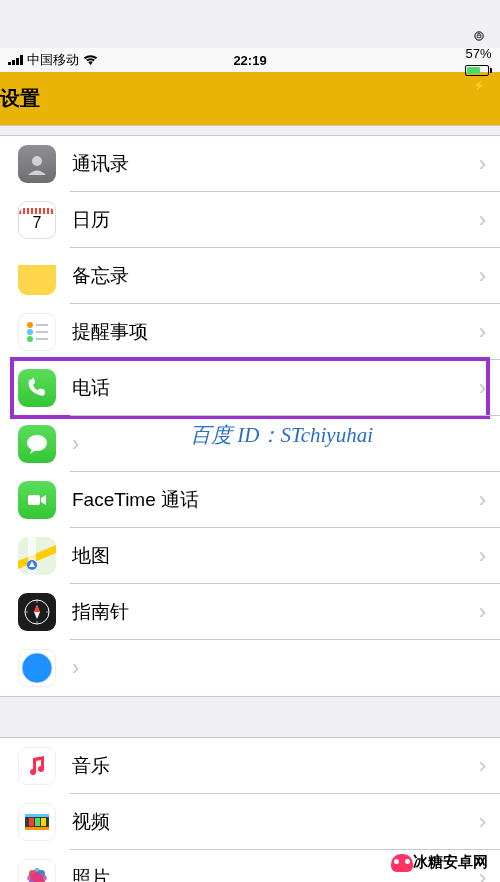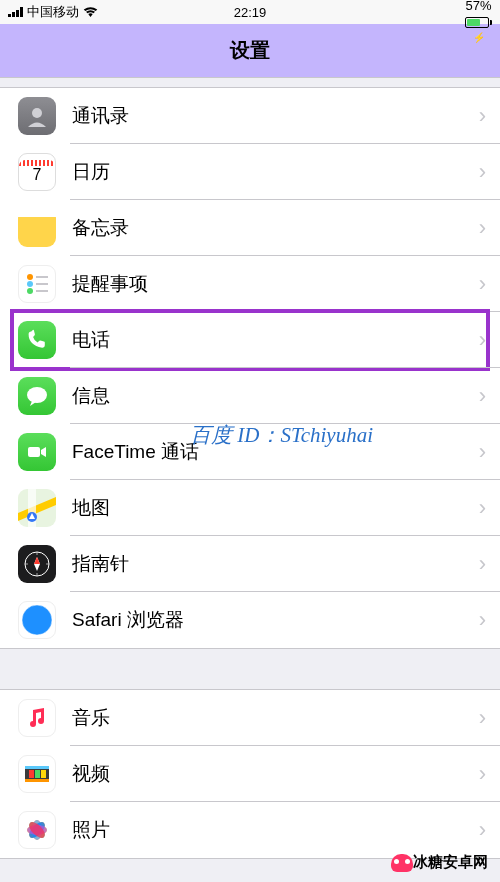--- a/index.html
+++ b/index.html
@@ -12,41 +12,42 @@
       overflow: hidden;
     }
     .status-bar {
       height: 24px;
       background: #f8f8f8;
       display: flex;
       align-items: center;
       padding: 0 8px;
       font-size: 13px;
       font-weight: 500;
+      margin-top: 48px;
     }
     .status-left { display: flex; align-items: center; gap: 4px; flex: 1; }
-    .status-center { position: absolute; left: 50%; transform: translateX(-50%); font-weight: 400; }
+    .status-center { position: absolute; left: 50%; transform: translateX(-50%); font-weight: 700; }
     .status-right { display: flex; align-items: center; gap: 4px; flex-direction: column; }
     .signal-bars { display: flex; align-items: flex-end; gap: 1px; height: 10px; }
     .signal-bars span { width: 3px; background: #000; }
     .signal-bars span:nth-child(1){height:3px}.signal-bars span:nth-child(2){height:5px}.signal-bars span:nth-child(3){height:7px}.signal-bars span:nth-child(4){height:10px}
     .wifi-icon { width: 15px; height: 11px; }
     .lock-icon { width: 10px; height: 12px; }
     .battery { display: flex; align-items: center; }
     .battery-body { width: 24px; height: 11px; border: 1px solid #000; border-radius: 2px; position: relative; }
     .battery-fill { position: absolute; left: 1px; top: 1px; bottom: 1px; width: 57%; background: #4cd964; border-radius: 1px; }
     .battery-tip { width: 2px; height: 5px; background: #000; margin-left: 1px; border-radius: 0 1px 1px 0; }
     .bolt { font-size: 10px; margin-left: 2px; }
     .nav-header {
       height: 54px;
-      background: #c4b5fd;
+      background: #eab308;
       border-bottom: 1px solid #c8c7cc;
       display: flex;
       align-items: center;
-      justify-content: center;
+      justify-content: flex-start;
       font-size: 20px;
       font-weight: 600;
     }
     .list-group { margin-top: 9px; background: #fff; border-top: 1px solid #c8c7cc; border-bottom: 1px solid #c8c7cc; }
     .list-group.second { margin-top: 40px; }
     .settings-row {
       display: flex;
       align-items: center;
       height: 56px;
       padding-left: 18px;
@@ -221,21 +222,20 @@
     <span class="chevron">›</span>
   </div>
 
   <div class="settings-row">
     <div class="app-icon ic-messages">
       <svg width="26" height="26" viewBox="0 0 26 26">
           <ellipse cx="13" cy="12" rx="10" ry="8" fill="#fff"></ellipse>
           <path d="M8 18 L6 23 L12 19 Z" fill="#fff"></path>
         </svg>
     </div>
-    <span class="row-label">信息</span>
     <span class="chevron">›</span>
   </div>
 
   <div class="settings-row">
     <div class="app-icon ic-facetime">
       <svg width="26" height="26" viewBox="0 0 26 26">
           <rect x="4" y="8" width="12" height="10" rx="2" fill="#fff"></rect>
           <path d="M17 11 L22 8 V18 L17 15 Z" fill="#fff"></path>
         </svg>
     </div>
@@ -278,21 +278,20 @@
   <div class="settings-row">
     <div class="app-icon ic-safari">
       <svg width="34" height="34" viewBox="0 0 34 34">
           <circle cx="17" cy="17" r="15" fill="#1e90ff"></circle>
           <circle cx="17" cy="17" r="15" fill="none" stroke="#fff" stroke-width="0.5"></circle>
           <path d="M10 24 L17 17 L24 10 L17 17 Z" fill="#fff"></path>
           <path d="M24 10 L17 17 L20 14 Z" fill="#ff3b30"></path>
           <path d="M10 24 L17 17 L14 20 Z" fill="#ff3b30"></path>
         </svg>
     </div>
-    <span class="row-label">Safari 浏览器</span>
     <span class="chevron">›</span>
   </div>
 
 </div>
 
 <div class="list-group second">
 
   <div class="settings-row">
     <div class="app-icon ic-music">
       <svg width="26" height="26" viewBox="0 0 26 26">

